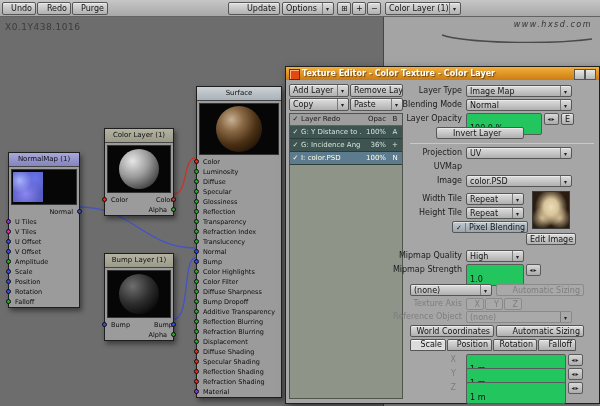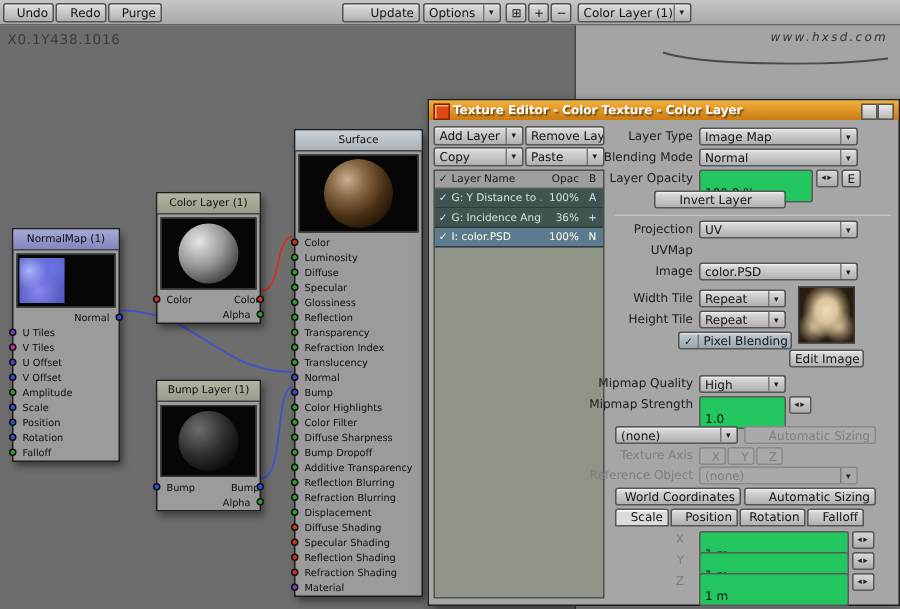--- a/index.html
+++ b/index.html
@@ -210,21 +210,21 @@
   <div class="wctl" style="right:3px;"></div>
 
   <div class="btn dd" style="left:3px;top:17px;width:60px;">Add Layer</div>
   <div class="btn" style="left:64px;top:17px;width:53px;">Remove Layer</div>
   <div class="btn dd" style="left:3px;top:31px;width:60px;">Copy</div>
   <div class="btn dd" style="left:64px;top:31px;width:53px;">Paste</div>
 
   <div id="llist" class="abs">
     <div class="lhead">
       <span class="lc1">✓</span>
-      <span class="lc2">Layer Name</span>
+      <span class="lc2">Layer Redo</span>
       <span class="lc3">Opac</span>
       <span class="lc4">B</span>
     </div>
     <div class="lrow">
       <span class="lc1">✓</span>
       <span class="lc2">G: Y Distance to ...</span>
       <span class="lc3">100%</span>
       <span class="lc4">A</span>
     </div>
     <div class="lrow">

